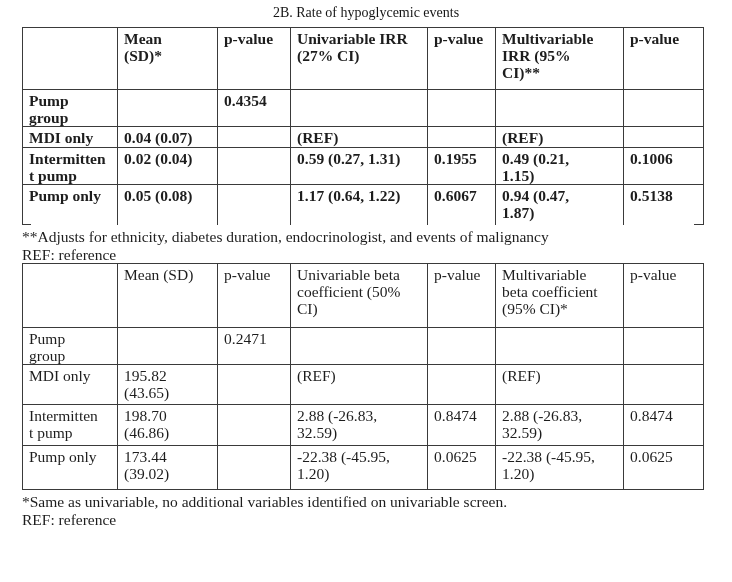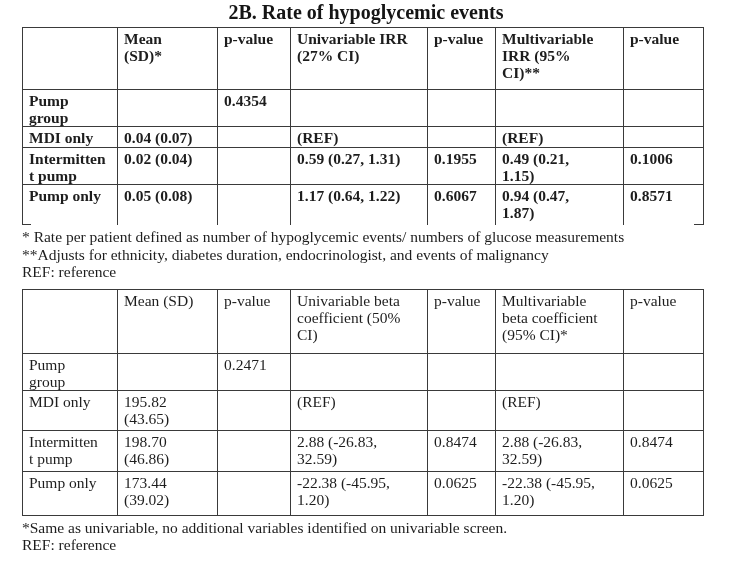--- a/index.html
+++ b/index.html
@@ -13,35 +13,35 @@
     overflow: hidden;
     font-family: "Liberation Serif", serif;
     color: #1d1d1d;
   }
   .page {
     padding-top: 2px;
     width: 732px;
   }
   .tbl-title {
     text-align: center;
-    font-weight: bold;
-    font-size: 20px;
+    font-weight: normal;
+    font-size: 14px;
     line-height: 21px;
     color: #151515;
   }
   .tbl-title.second {
     margin-top: 16px;
   }
   .tblwrap {
     position: relative;
     margin-left: 22px;
     width: 681px;
   }
   .tblwrap.first { margin-top: 4px; font-weight: bold; }
-  .tblwrap.second { margin-top: 8px; }
+  .tblwrap.second { margin-top: 0; }
   table.datatbl {
     border-collapse: collapse;
     table-layout: fixed;
     width: 681px;
   }
   table.datatbl td {
     border: 1.5px solid #3a3a3a;
     vertical-align: top;
     text-align: left;
     font-size: 15.5px;
@@ -147,28 +147,27 @@
         <td>0.1006</td>
       </tr>
       <tr>
         <td>Pump only</td>
         <td>0.05 (0.08)</td>
         <td></td>
         <td>1.17 (0.64, 1.22)</td>
         <td>0.6067</td>
         <td>0.94 (0.47,
 1.87)</td>
-        <td>0.8571</td>
+        <td>0.5138</td>
       </tr>
     </tbody>
       </table>
   </div>
 
   <div class="footnotes">
-    <div>* Rate per patient defined as number of hypoglycemic events/ numbers of glucose measurements</div>
     <div>**Adjusts for ethnicity, diabetes duration, endocrinologist, and events of malignancy</div>
     <div>REF: reference</div>
   </div>
 
 
   <div class="tblwrap second">
     <table class="datatbl t2c">
       <colgroup>
         <col style="width:95px">
           <col style="width:100px">

